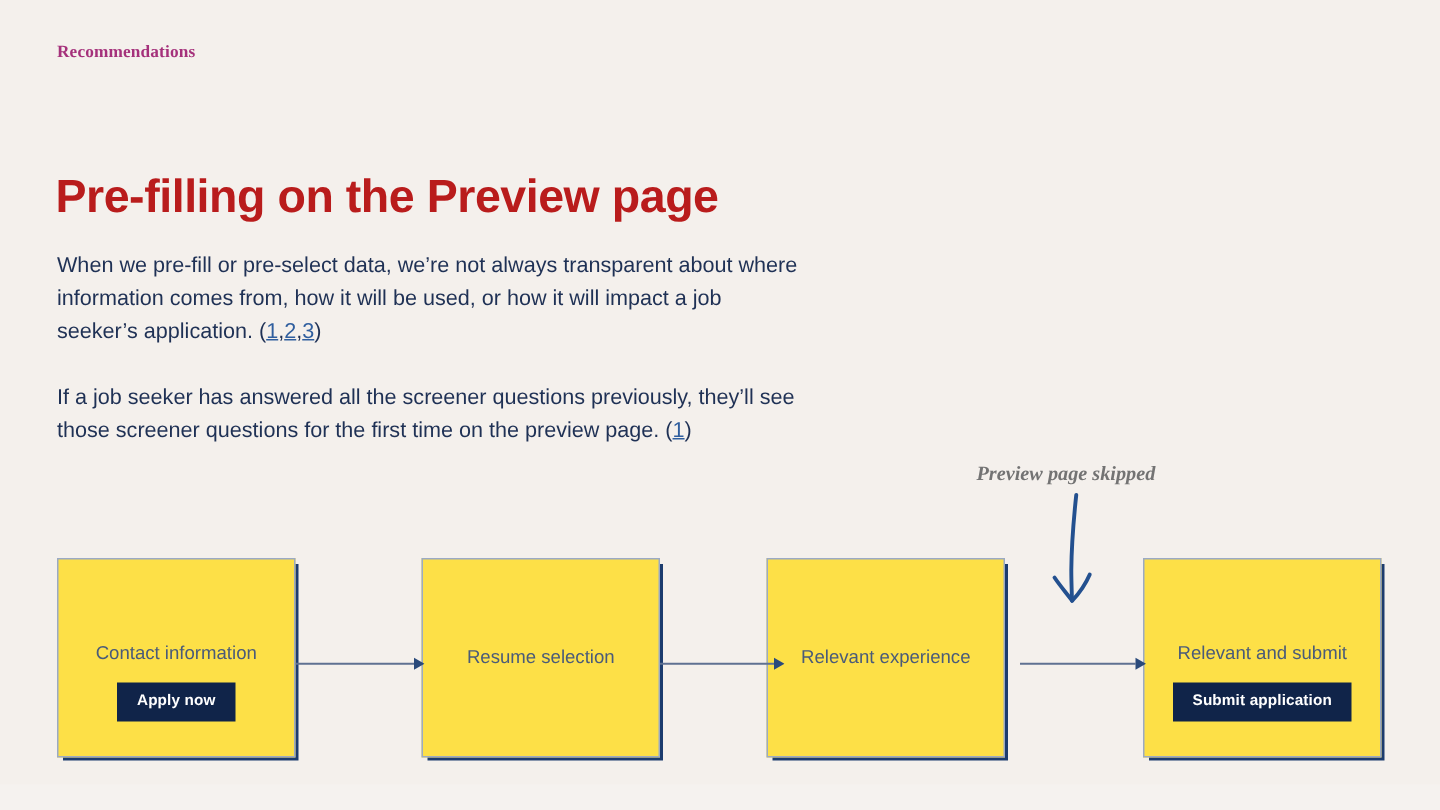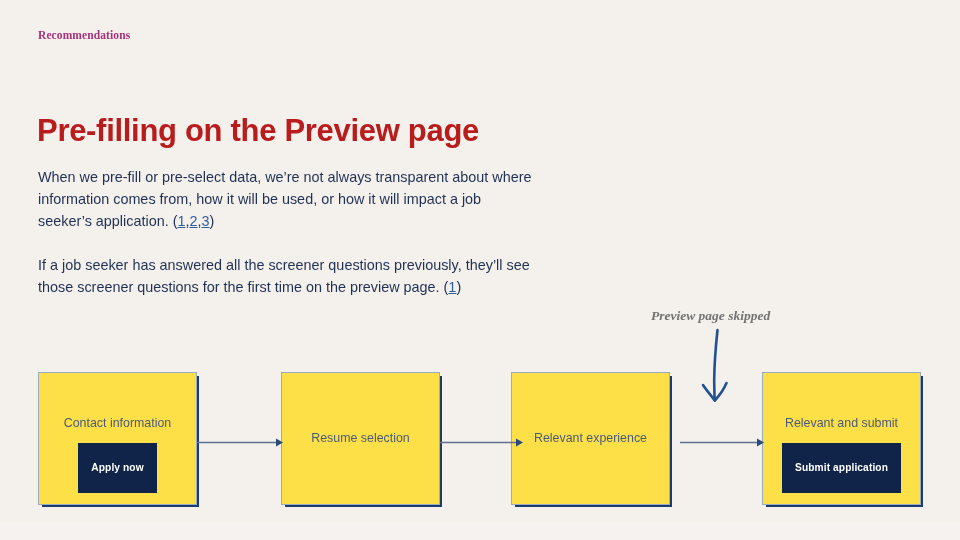--- a/index.html
+++ b/index.html
@@ -108,21 +108,21 @@
     font-family: "Liberation Sans", sans-serif;
     margin-top: 32px;
   }
 
   .node-btn {
     margin-top: 13px;
     background: #102449;
     color: #FFFFFF;
     font-size: 10.2px;
     font-weight: bold;
-    padding: 20px 13px;
+    padding: 8px 13px;
     line-height: 1;
     letter-spacing: 0.1px;
     font-family: "Liberation Sans", sans-serif;
   }
 
   .node-spacer { height: 34px; }
 
   .connector {
     position: absolute;
     top: 437px;

